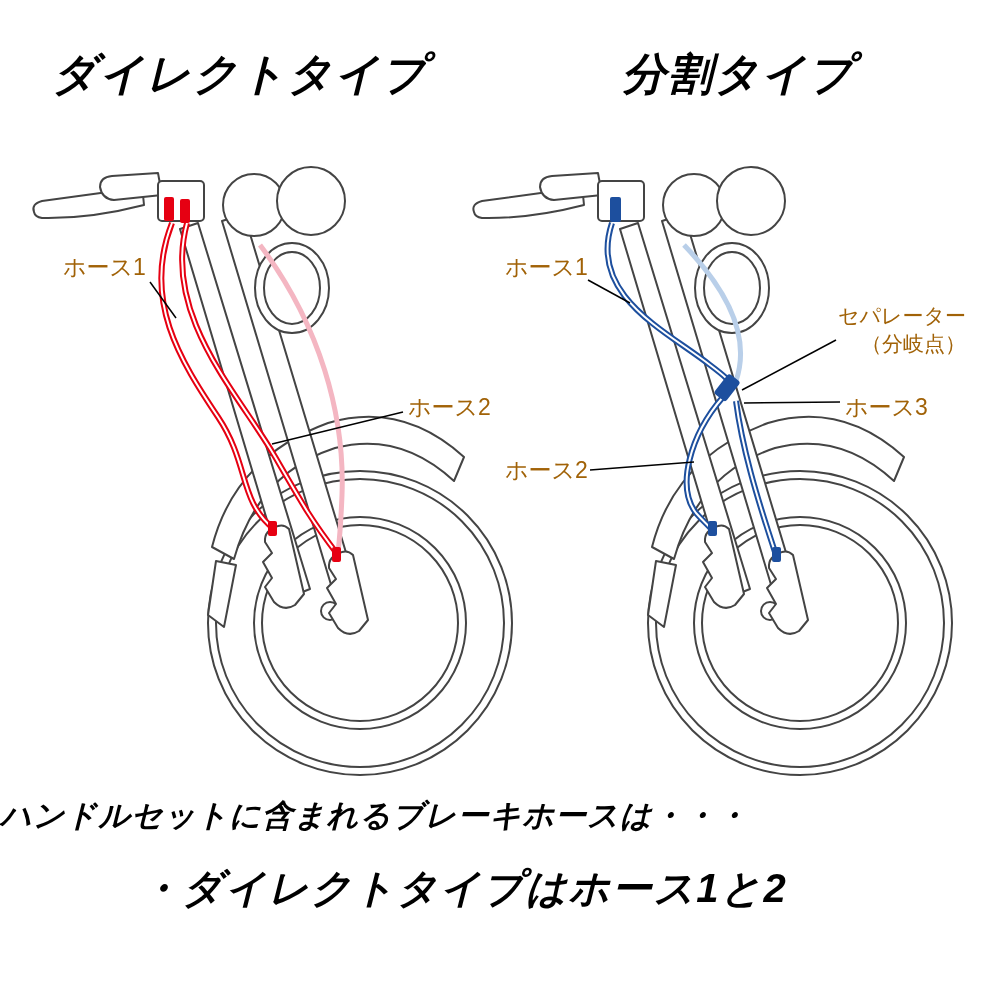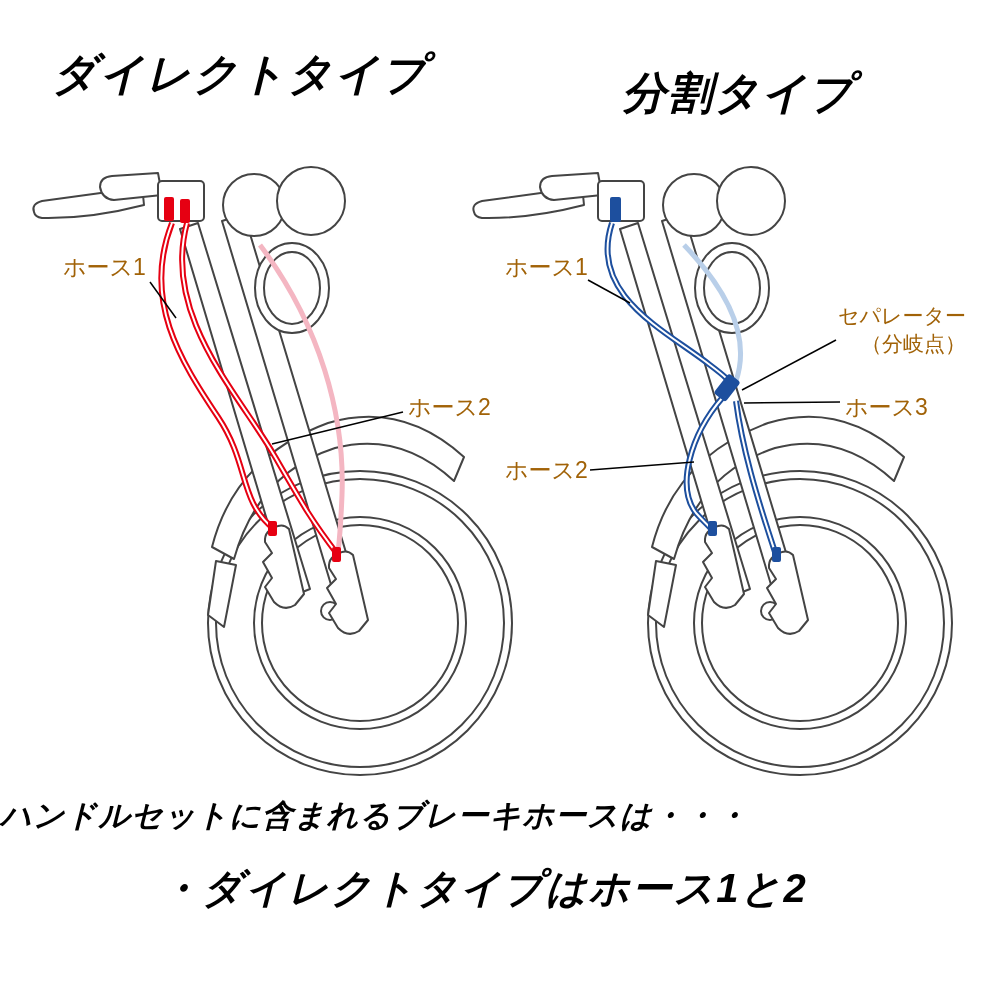--- a/index.html
+++ b/index.html
@@ -20,21 +20,21 @@
   .title {
     position: absolute;
     font-size: 44px;
     font-weight: 900;
     font-style: italic;
     letter-spacing: 2px;
     color: #000000;
     white-space: nowrap;
   }
   .title-left  { left: 52px;  top: 45px; }
-  .title-right { left: 622px; top: 45px; margin-top: 19px; }
+  .title-right { left: 622px; top: 45px; }
   .hose-label {
     position: absolute;
     font-size: 23px;
     font-weight: 400;
     color: #a16207;
     white-space: nowrap;
   }
   .lbl-hose1-left  { left: 63px;  top: 252px; }
   .lbl-hose2-left  { left: 408px; top: 392px; }
   .lbl-hose1-right { left: 505px; top: 252px; }
@@ -54,21 +54,21 @@
   .footer-bullets {
     position: absolute;
     left: 140px; top: 858px;
     font-size: 40px;
     font-weight: 900;
     font-style: italic;
     letter-spacing: 2px;
     line-height: 1.5;
     color: #000000;
   }
-  .footer-bullets div { white-space: nowrap; margin-left: 20px; }
+  .footer-bullets div { white-space: nowrap; }
 </style>
 </head>
 <body>
 
 <div class="page">
 
   <svg class="art" width="1000" height="1000" viewBox="0 0 1000 1000">
     <defs>
       <g id="caliper" stroke="#444444" stroke-width="2" fill="#ffffff" stroke-linejoin="round">
         <path d="M20,3 Q6,7 7,19 L14,30 L5,39 L14,55 L7,64 L16,79 Q26,89 37,82 L46,71 L31,6 Q26,1 20,3 Z"></path>

